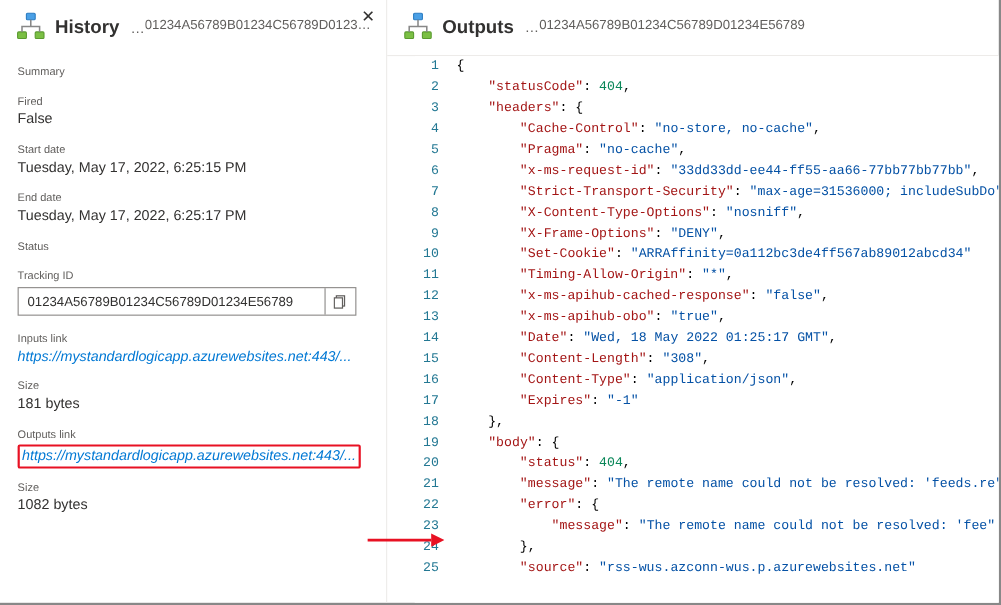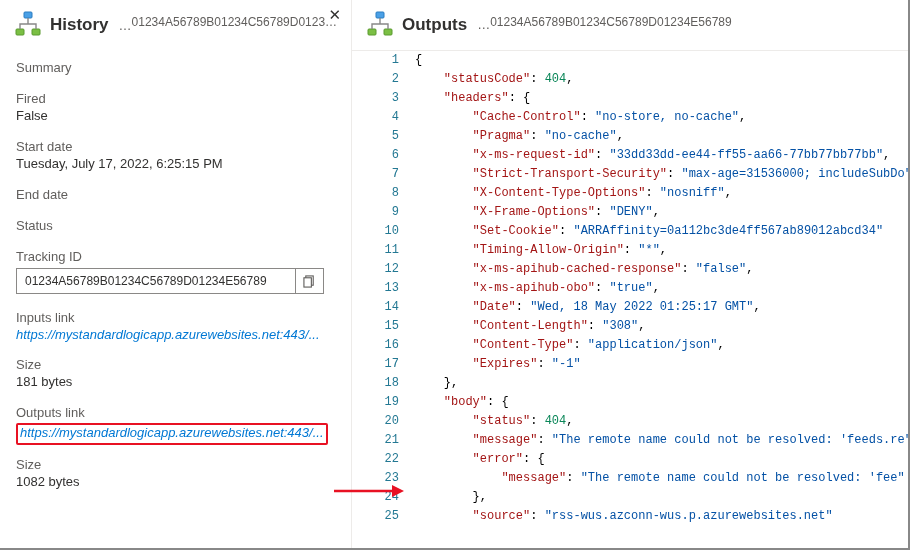--- a/index.html
+++ b/index.html
@@ -92,21 +92,21 @@
   .history-body {
     padding: 10px 16px 8px 16px;
     overflow: hidden;
     font-size: 13px;
     color: var(--panel-text);
   }
   .sec-label {
     color: var(--muted-text);
     margin-top: 16px;
     margin-bottom: 2px;
-    font-size: 13px;
+    font-size: 10px;
   }
   .sec-label.first { margin-top: 6px; }
   .sec-value {
     font-size: 13px;
   }
   .tracking-input {
     display: flex;
     align-items: center;
     border: 1px solid #8a8886;
     height: 26px;
@@ -210,23 +210,24 @@
       <div class="close-x">✕</div>
     </div>
 
     <div class="history-body">
       <div class="sec-label first">Summary</div>
 
       <div class="sec-label">Fired</div>
       <div class="sec-value">False</div>
 
       <div class="sec-label">Start date</div>
-      <div class="sec-value">Tuesday, July 17, 2022, 6:25:15 PM</div>
+      <div class="sec-value">Tuesday, May 17, 2022, 6:25:15 PM</div>
 
       <div class="sec-label">End date</div>
+      <div class="sec-value">Tuesday, May 17, 2022, 6:25:17 PM</div>
 
       <div class="sec-label">Status</div>
 
       <div class="sec-label">Tracking ID</div>
       <div class="tracking-input">
         <input type="text" readonly="" value="01234A56789B01234C56789D01234E56789" style="">
         <div class="copy-btn">
           <svg width="13" height="13" viewBox="0 0 14 14">
             <rect x="3" y="1" width="8" height="10" fill="none" stroke="#605e5c" stroke-width="1.2"></rect>
             <rect x="1" y="3" width="8" height="10" fill="#fff" stroke="#605e5c" stroke-width="1.2"></rect>

